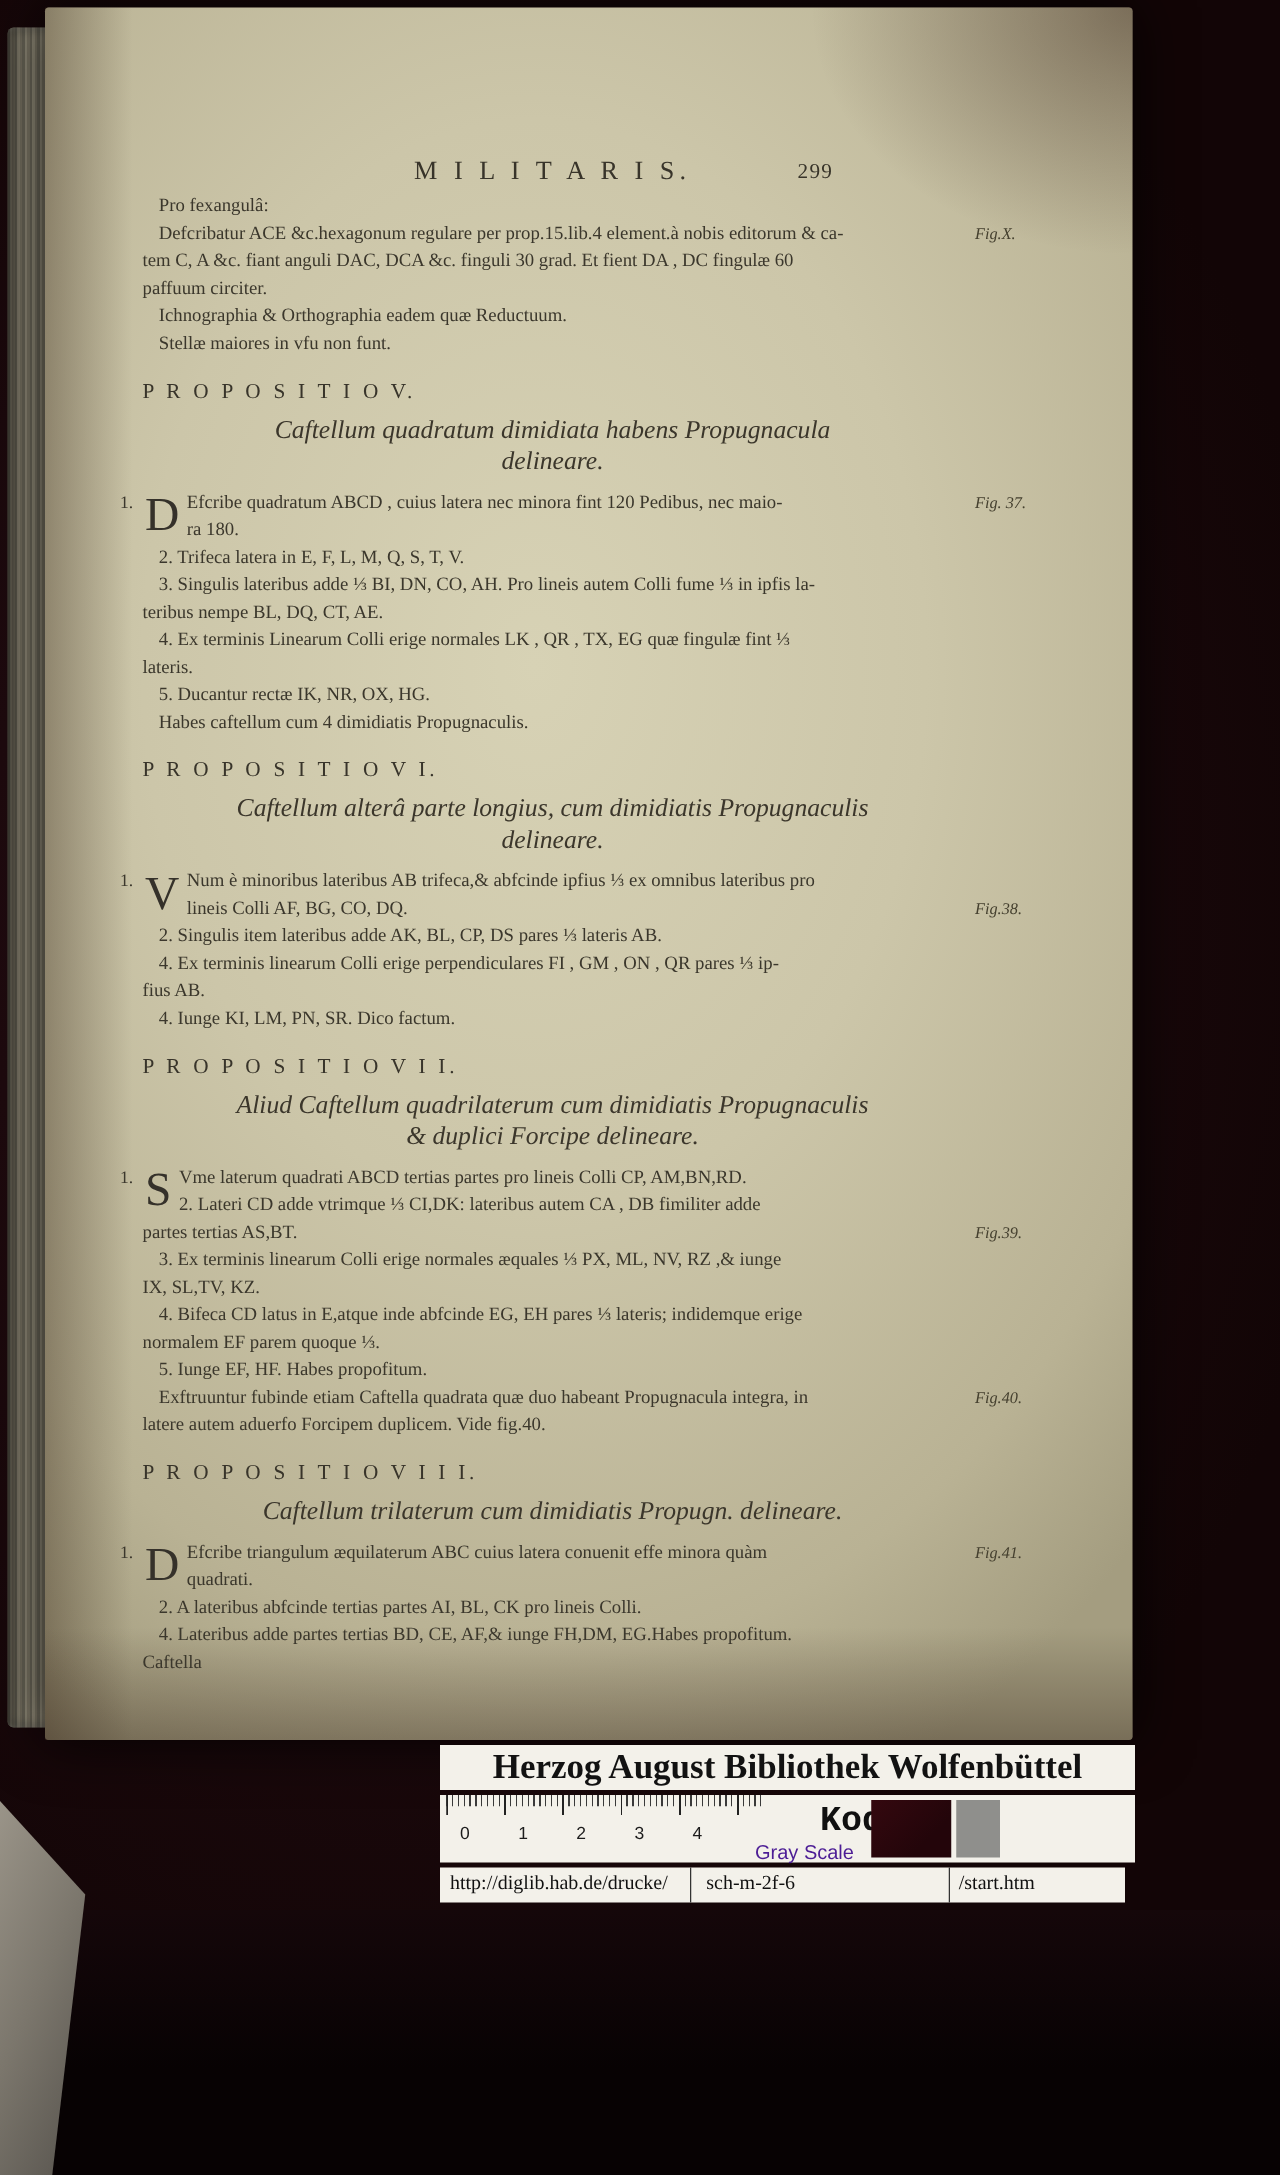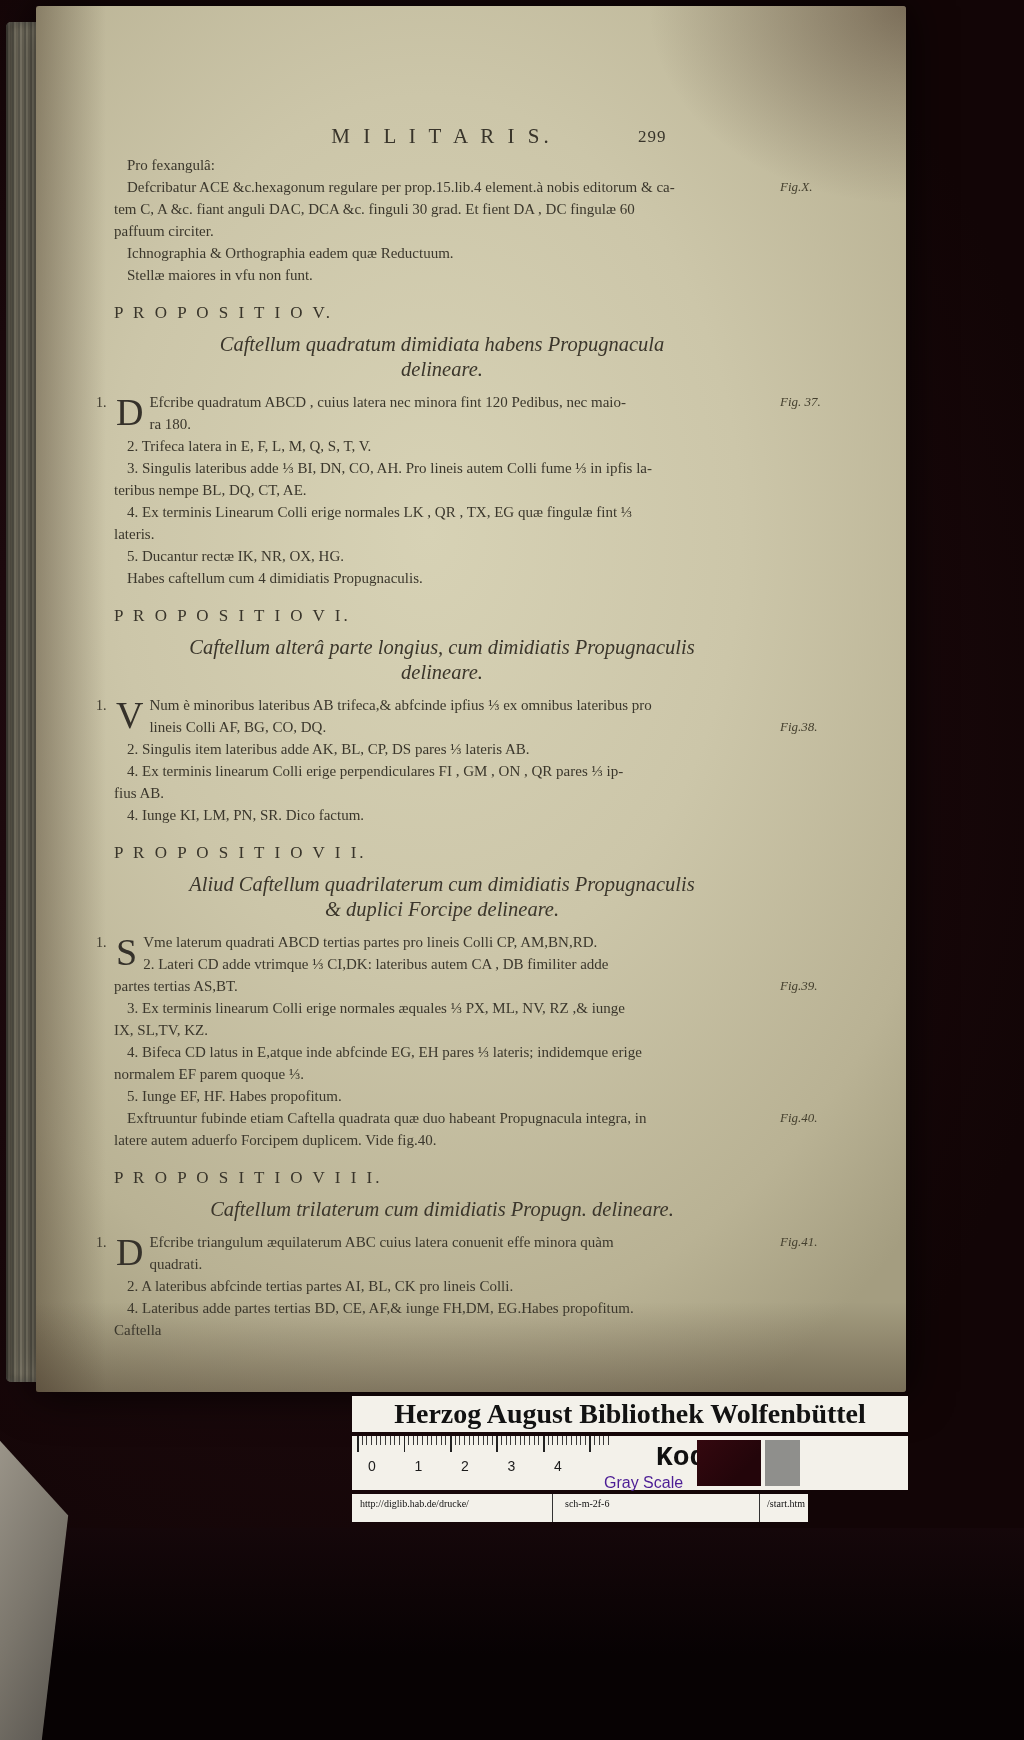--- a/index.html
+++ b/index.html
@@ -59,22 +59,22 @@
     background:repeating-linear-gradient(90deg,#222 0 1.5px, transparent 1.5px 46.5px);}
   .ruler-numbers{position:absolute;left:0;top:22px;width:260px;height:18px;}
   .rnum{position:absolute;top:0;font-size:14px;font-family:"Liberation Sans",sans-serif;color:#1c1c1c;}
   .kodak{position:absolute;left:260px;top:6px;font-size:28px;font-weight:bold;
     font-family:Liberation Mono, monospace;color:#101010;margin-left:44px;}
   .grayscale-label{position:absolute;left:252px;top:38px;font-size:16px;
     font-family:"Liberation Sans",sans-serif;color:#4c1d95;}
   .patch-dark{position:absolute;left:345px;top:4px;width:64px;height:46px;
     background:linear-gradient(135deg,#34080f 0%, #23050a 70%);}
   .patch-gray{position:absolute;left:413px;top:4px;width:35px;height:46px;background:#8f8f8c;}
-  .banner-url{position:absolute;left:352px;top:1494px;width:456px;height:28px;background:#f3f1ea;
-    font-size:10px;color:#111;}
+  .banner-url{position:absolute;left:352px;top:1494px;width:548px;height:28px;background:#f3f1ea;
+    font-size:16px;color:#111;}
   .banner-url span{position:absolute;top:4px;}
   .url-left{left:8px;}
   .shelfmark{left:213px;}
   .url-right{left:415px;}
   .divider{position:absolute;top:0;width:1px;height:28px;background:#333;}
   .d1{left:200px;}
   .d2{left:407px;}
 </style>
 </head>
 <body>

